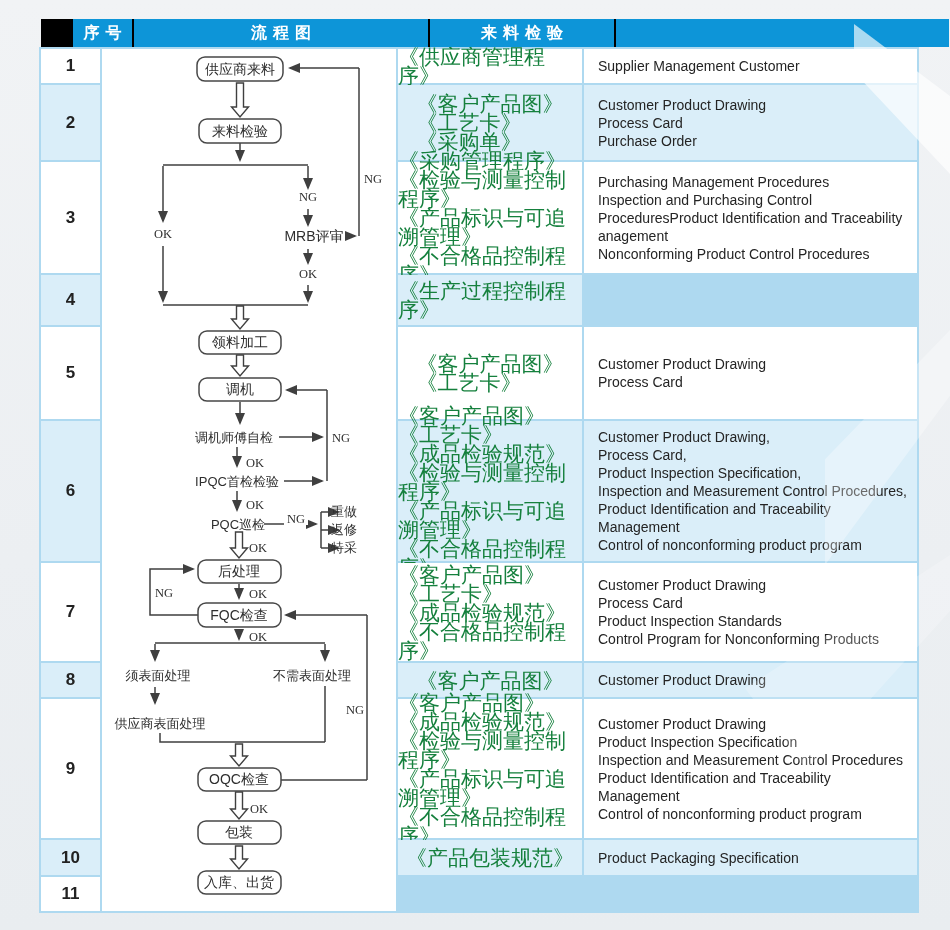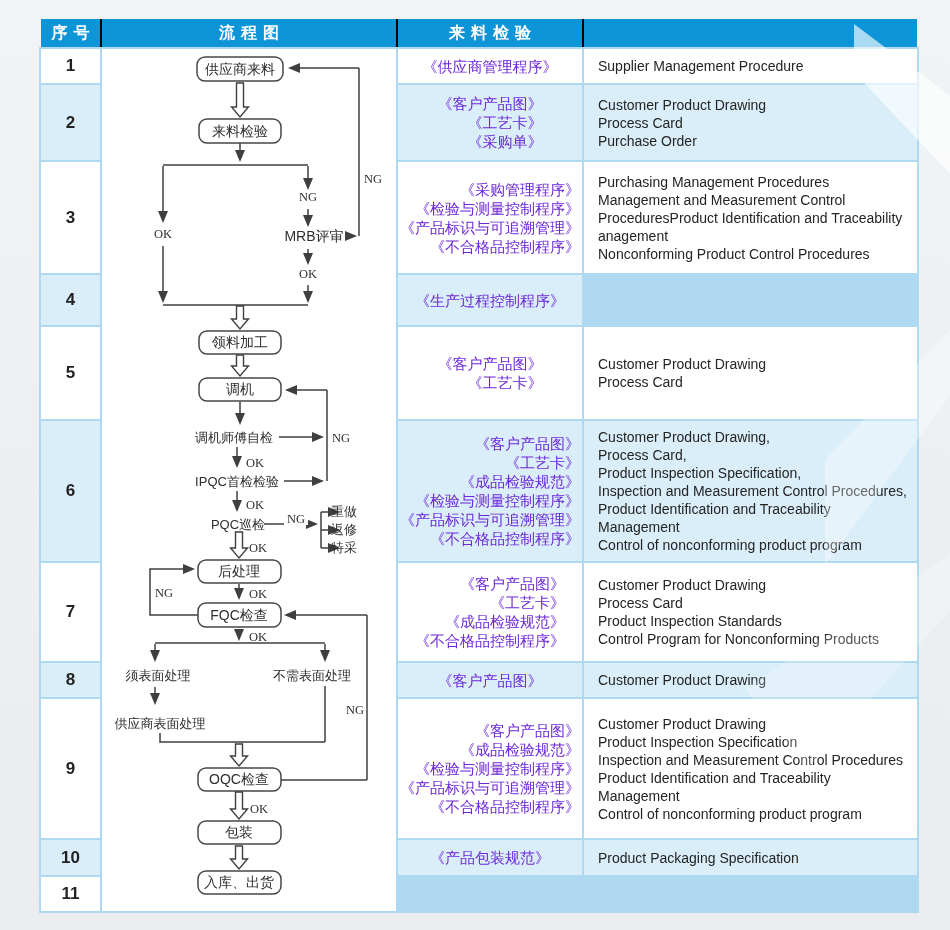--- a/index.html
+++ b/index.html
@@ -14,43 +14,43 @@
   #wm1{right:0;top:24px;width:96px;height:150px;opacity:.65;
        clip-path:polygon(0 0,100% 48%,100% 100%,0 32%)}
   #wm2{right:0;top:330px;width:125px;height:235px;opacity:.32;
        clip-path:polygon(100% 0,0 55%,0 100%,100% 28%)}
   #wm3{right:0;top:555px;width:205px;height:215px;opacity:.22;
        clip-path:polygon(100% 0,0 62%,30% 100%,100% 26%)}
   
   #header{
     position:absolute;left:41px;top:19px;width:876px;height:28px;
     display:grid;grid-template-columns:59px 294px 184px 333px;gap:2px;
-    background:#000000;z-index:2;
+    background:#000000;z-index:2;padding-left:32px;
   }
   .hcell{
     background:#0d95d8;color:#fff;font-weight:bold;font-size:16px;
     display:flex;align-items:center;justify-content:center;
     letter-spacing:6px;text-indent:6px;
   }
   
   #tbody{
     position:absolute;left:39px;top:47px;z-index:1;
     display:grid;grid-template-columns:59px 294px 184px 333px;
     grid-template-rows:34px 75px 111px 50px 92px 140px 98px 34px 139px 35px 34px;
     gap:2px;background:#aed9f0;border:2px solid #aed9f0;
   }
   .cell{min-width:0}
   .w{background:#ffffff}
   .b{background:#daeef9}
   .cflow{grid-column:2;grid-row:1 / -1;background:#ffffff}
   .c1{grid-column:1}.c3{grid-column:3}.c4{grid-column:4}
   .num{display:flex;align-items:center;justify-content:center;
        font-weight:bold;font-size:17px;color:#222}
-  .docs{display:flex;align-items:center;justify-content:center;text-align:right;
-        white-space:pre-line;font-size:15px;line-height:19px;color:#6d28d9}
+  .docs{display:flex;align-items:center;justify-content:center;text-align:left;
+        white-space:pre-line;font-size:21px;line-height:19px;color:#15803d}
   .en{display:flex;flex-direction:column;justify-content:center;
       padding-left:14px;padding-right:4px;white-space:pre-line;
       font-size:14px;line-height:18px;color:#242424}
   
   #flow{position:absolute;left:0;top:0;z-index:5;pointer-events:none}
   #flow text{fill:#2e2e2e}
   .node-t{font-size:14px;text-anchor:middle}
   .lab-t{font-size:13px;text-anchor:middle}
   .tag-t{font-size:12.5px;font-family:"Liberation Serif",serif;fill:#3c3c3c}
   .ln{stroke:#3f3f3f;stroke-width:1.5;fill:none}
@@ -70,37 +70,37 @@
   <div class="hcell">流程图</div>
   <div class="hcell">来料检验</div>
   <div class="hcell"></div>
 </div>
 
 <div id="tbody">
   <div class="cell cflow"></div>
 
   <div class="cell c1 num w" style="grid-row:1">1</div>
   <div class="cell c3 docs w" style="grid-row:1">《供应商管理程序》</div>
-  <div class="cell c4 en w" style="grid-row:1">Supplier Management Procedure</div>
+  <div class="cell c4 en w" style="grid-row:1">Supplier Management Customer</div>
 
   <div class="cell c1 num b" style="grid-row:2">2</div>
   <div class="cell c3 docs b" style="grid-row:2">《客户产品图》
 《工艺卡》
 《采购单》</div>
   <div class="cell c4 en b" style="grid-row:2">Customer Product Drawing
 Process Card
 Purchase Order</div>
 
   <div class="cell c1 num w" style="grid-row:3">3</div>
   <div class="cell c3 docs w" style="grid-row:3">《采购管理程序》
 《检验与测量控制程序》
 《产品标识与可追溯管理》
 《不合格品控制程序》</div>
   <div class="cell c4 en w" style="grid-row:3">Purchasing Management Procedures
-Management and Measurement Control
+Inspection and Purchasing Control
 ProceduresProduct Identification and Traceability
 anagement
 Nonconforming Product Control Procedures</div>
 
   <div class="cell c1 num b" style="grid-row:4">4</div>
   <div class="cell c3 docs b" style="grid-row:4">《生产过程控制程序》</div>
 
   <div class="cell c1 num w" style="grid-row:5">5</div>
   <div class="cell c3 docs w" style="grid-row:5">《客户产品图》
 《工艺卡》</div>

